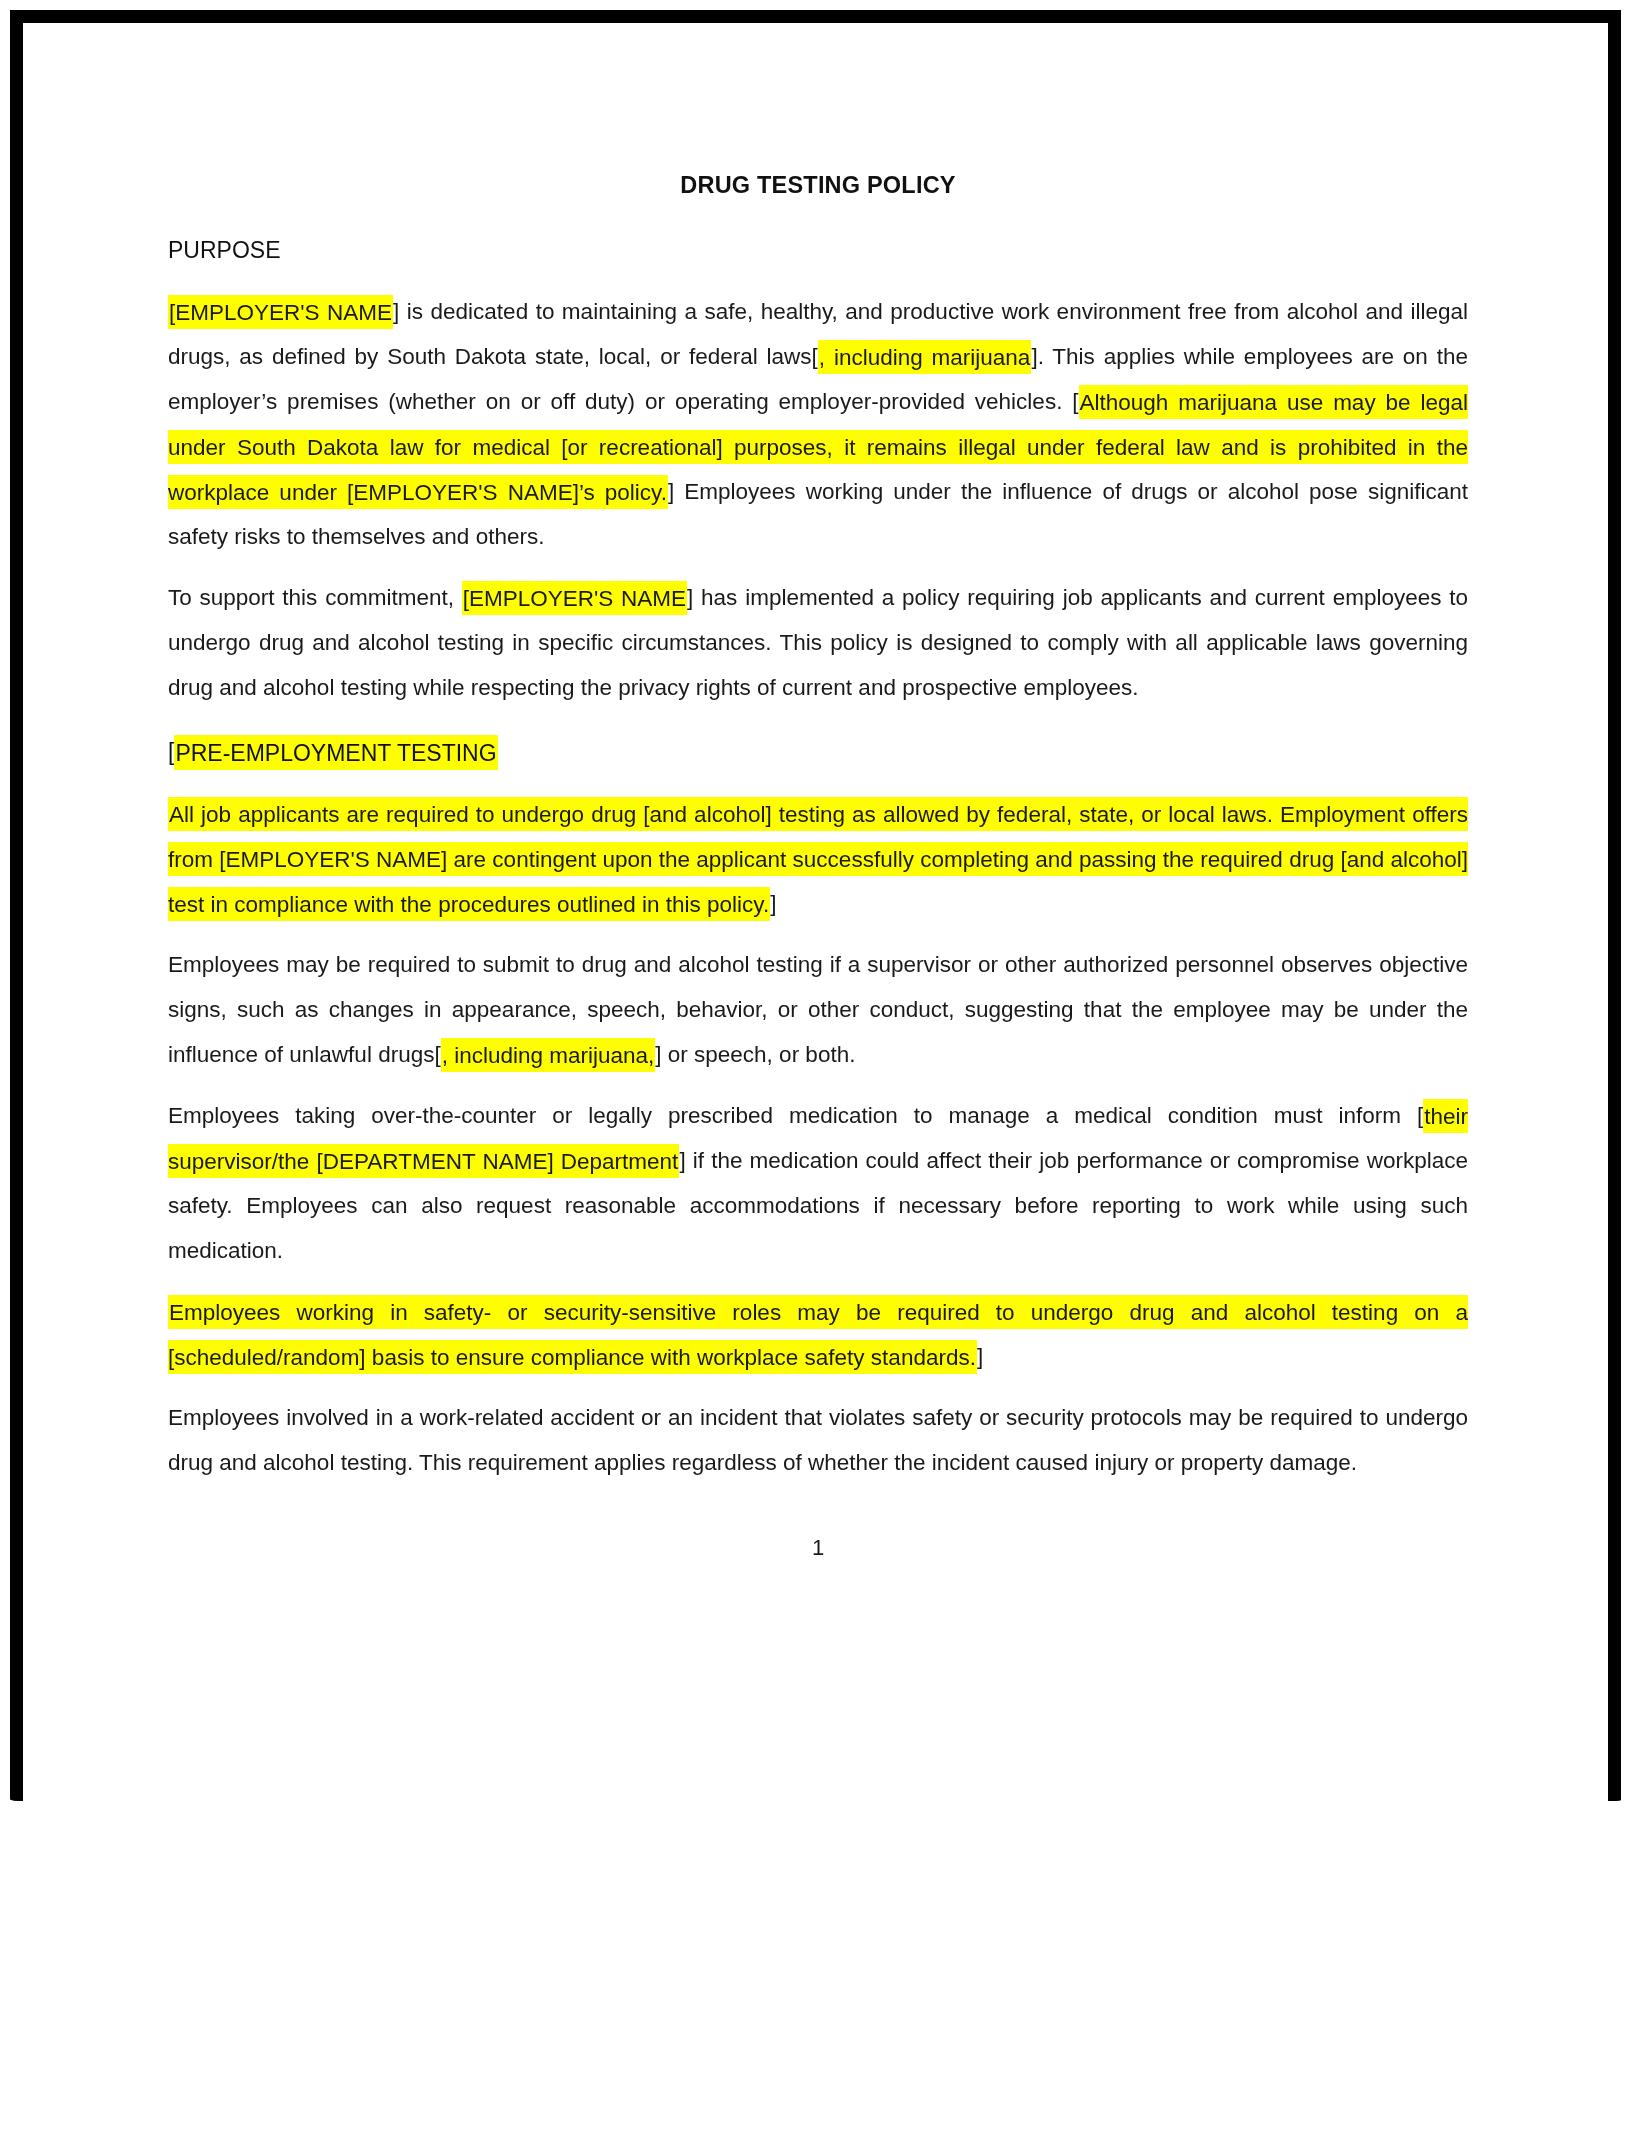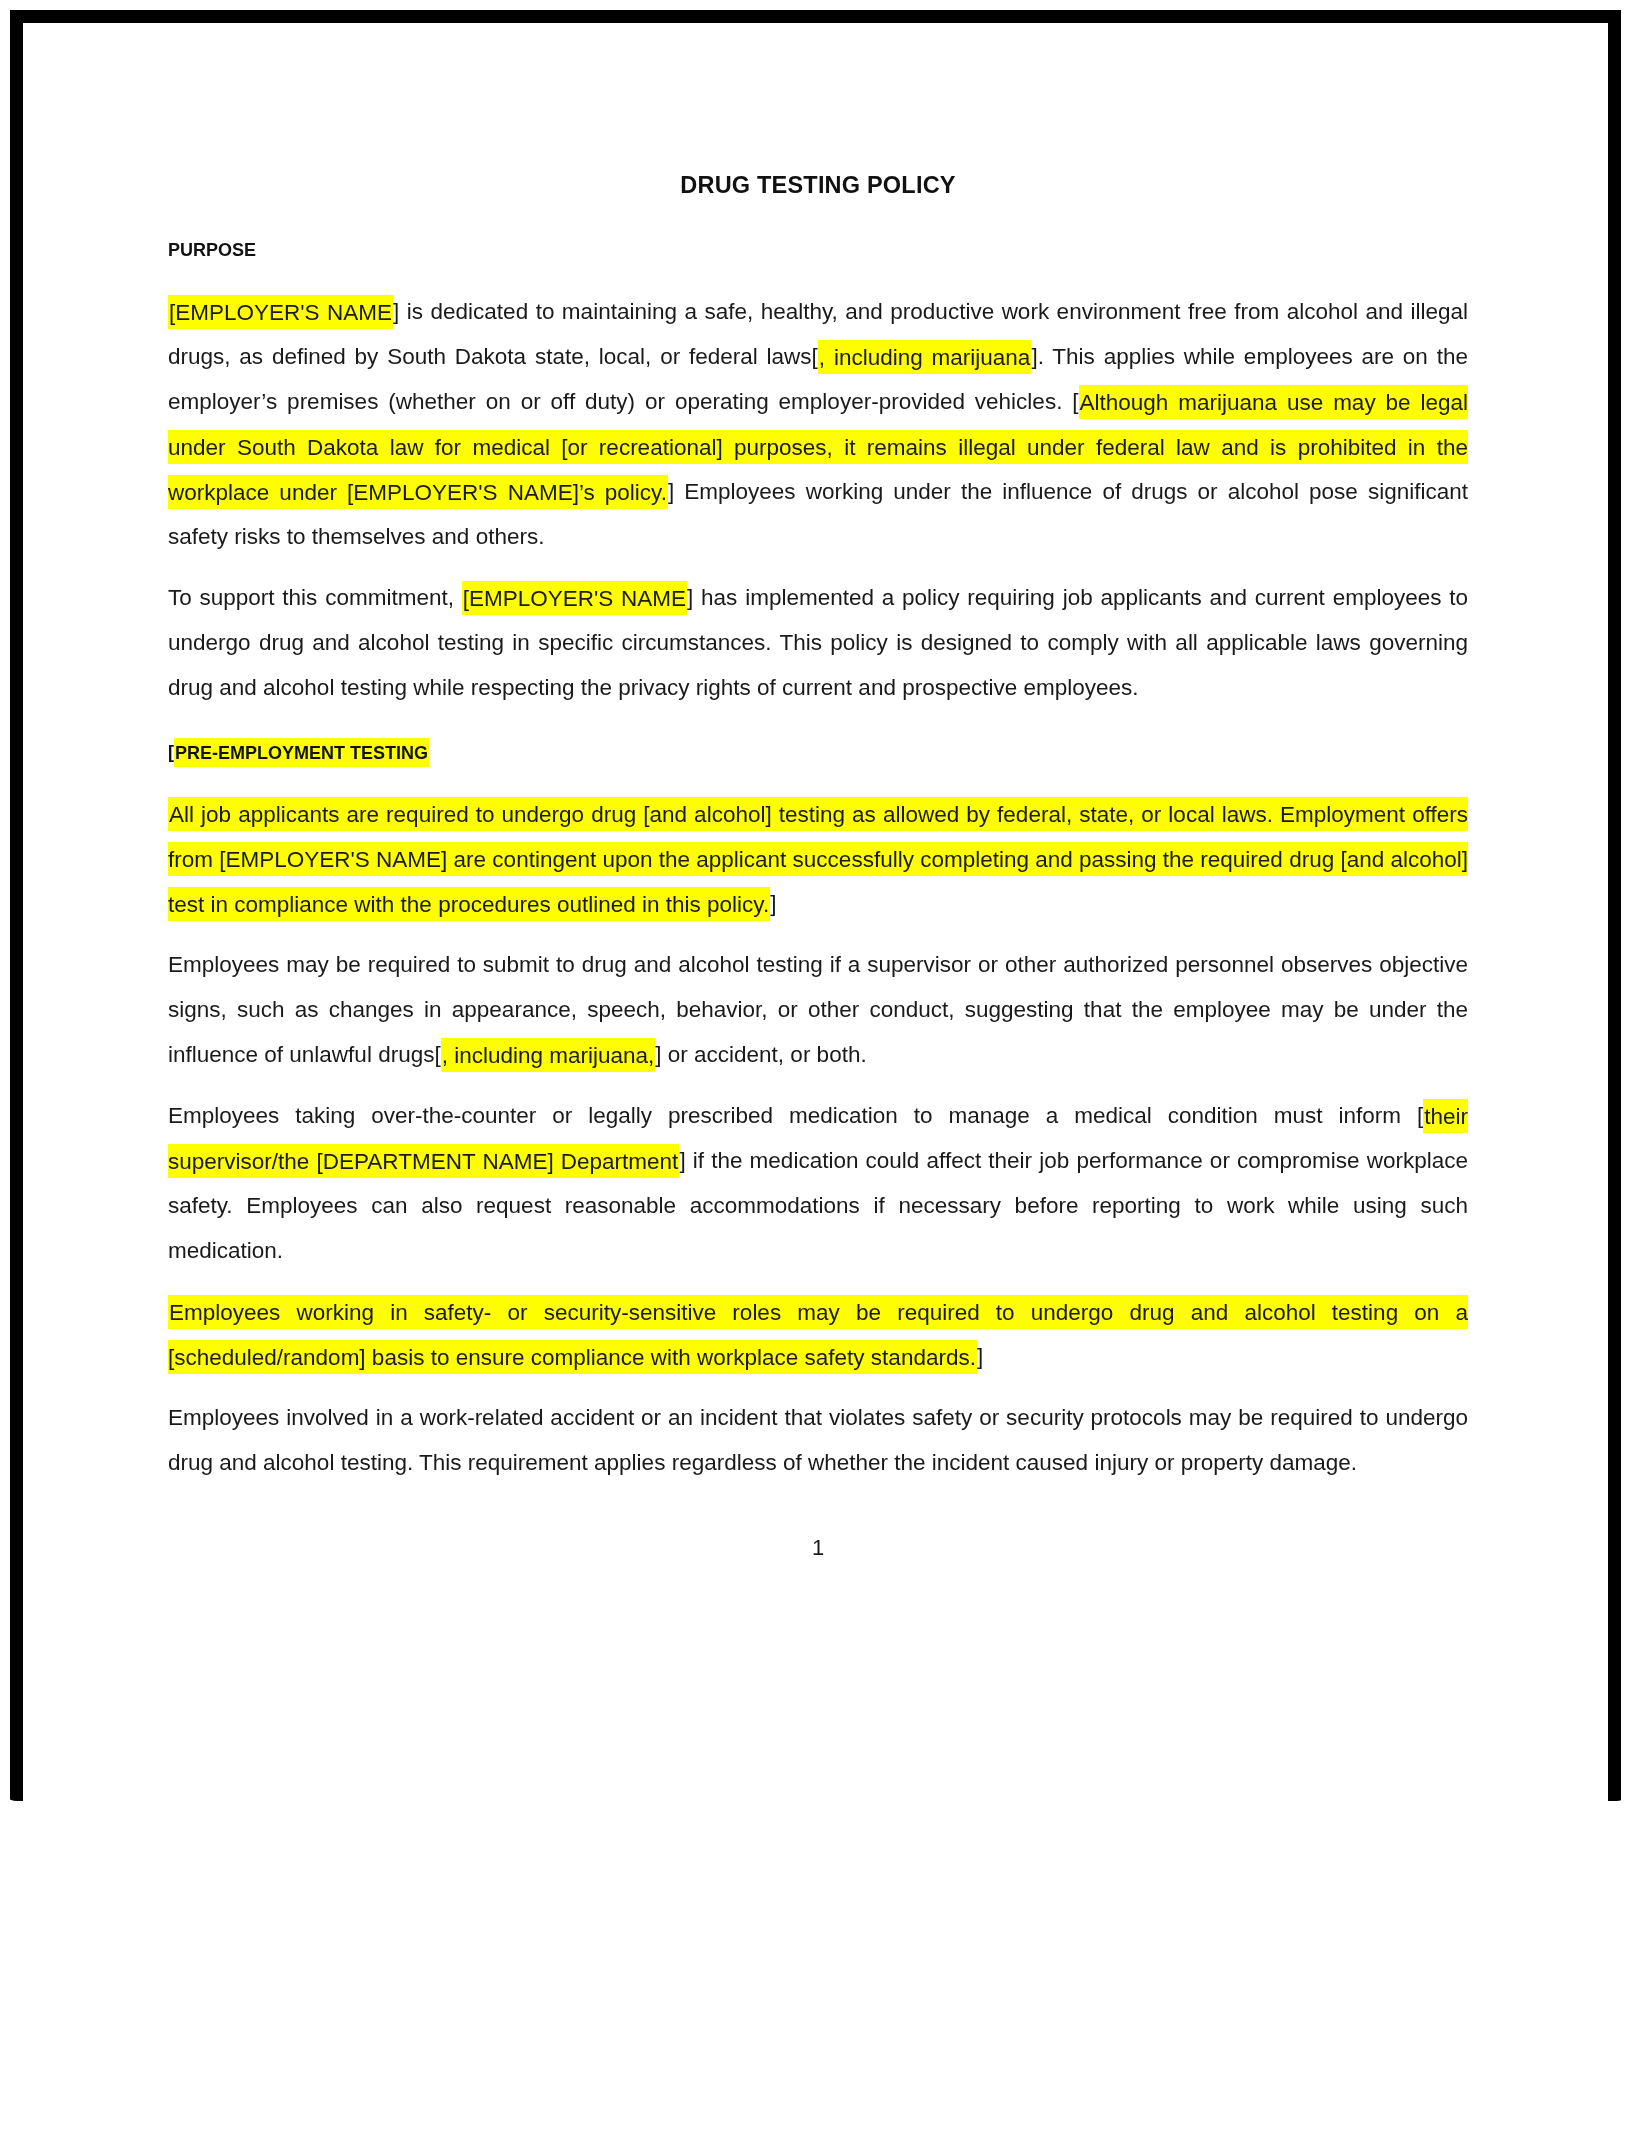--- a/index.html
+++ b/index.html
@@ -40,22 +40,22 @@
     font-size: 23.5px;
     font-weight: bold;
     text-align: center;
     line-height: 45px;
     letter-spacing: 0.2px;
     color: #111111;
   }
 
   .section-heading {
     margin: 20px 0 0 0;
-    font-size: 18px;
-    font-weight: bold;
+    font-size: 23px;
+    font-weight: normal;
     line-height: 45px;
     color: #111111;
   }
 
   .para {
     margin: 16px 0 0 0;
     text-align: justify;
   }
 
   mark.hl {
@@ -79,21 +79,21 @@
   <main class="content">
     <h1 class="doc-title">DRUG TESTING POLICY</h1>
 
     <h2 class="section-heading"><span>PURPOSE</span></h2>
     <p class="para"><mark class="hl">[EMPLOYER'S NAME</mark><span>] is dedicated to maintaining a safe, healthy, and productive work environment free from alcohol and illegal drugs, as defined by South Dakota state, local, or federal laws[</span><mark class="hl">, including marijuana</mark><span>]. This applies while employees are on the employer’s premises (whether on or off duty) or operating employer-provided vehicles. [</span><mark class="hl">Although marijuana use may be legal under South Dakota law for medical [or recreational] purposes, it remains illegal under federal law and is prohibited in the workplace under [EMPLOYER'S NAME]’s policy.</mark><span>] Employees working under the influence of drugs or alcohol pose significant safety risks to themselves and others.</span></p>
     <p class="para"><span>To support this commitment, </span><mark class="hl">[EMPLOYER'S NAME</mark><span>] has implemented a policy requiring job applicants and current employees to undergo drug and alcohol testing in specific circumstances. This policy is designed to comply with all applicable laws governing drug and alcohol testing while respecting the privacy rights of current and prospective employees.</span></p>
 
     <h2 class="section-heading"><span>[</span><mark class="hl">PRE-EMPLOYMENT TESTING</mark></h2>
     <p class="para"><mark class="hl">All job applicants are required to undergo drug [and alcohol] testing as allowed by federal, state, or local laws. Employment offers from [EMPLOYER'S NAME] are contingent upon the applicant successfully completing and passing the required drug [and alcohol] test in compliance with the procedures outlined in this policy.</mark><span>]</span></p>
 
-    <p class="para"><span>Employees may be required to submit to drug and alcohol testing if a supervisor or other authorized personnel observes objective signs, such as changes in appearance, speech, behavior, or other conduct, suggesting that the employee may be under the influence of unlawful drugs[</span><mark class="hl">, including marijuana,</mark><span>] or accident, or both.</span></p>
+    <p class="para"><span>Employees may be required to submit to drug and alcohol testing if a supervisor or other authorized personnel observes objective signs, such as changes in appearance, speech, behavior, or other conduct, suggesting that the employee may be under the influence of unlawful drugs[</span><mark class="hl">, including marijuana,</mark><span>] or speech, or both.</span></p>
     <p class="para"><span>Employees taking over-the-counter or legally prescribed medication to manage a medical condition must inform [</span><mark class="hl">their supervisor/the [DEPARTMENT NAME] Department</mark><span>] if the medication could affect their job performance or compromise workplace safety. Employees can also request reasonable accommodations if necessary before reporting to work while using such medication.</span></p>
 
     <p class="para"><mark class="hl">Employees working in safety- or security-sensitive roles may be required to undergo drug and alcohol testing on a [scheduled/random] basis to ensure compliance with workplace safety standards.</mark><span>]</span></p>
 
     <p class="para"><span>Employees involved in a work-related accident or an incident that violates safety or security protocols may be required to undergo drug and alcohol testing. This requirement applies regardless of whether the incident caused injury or property damage.</span></p>
 
 
     <div class="page-number">1</div>
   </main>
 </div>

